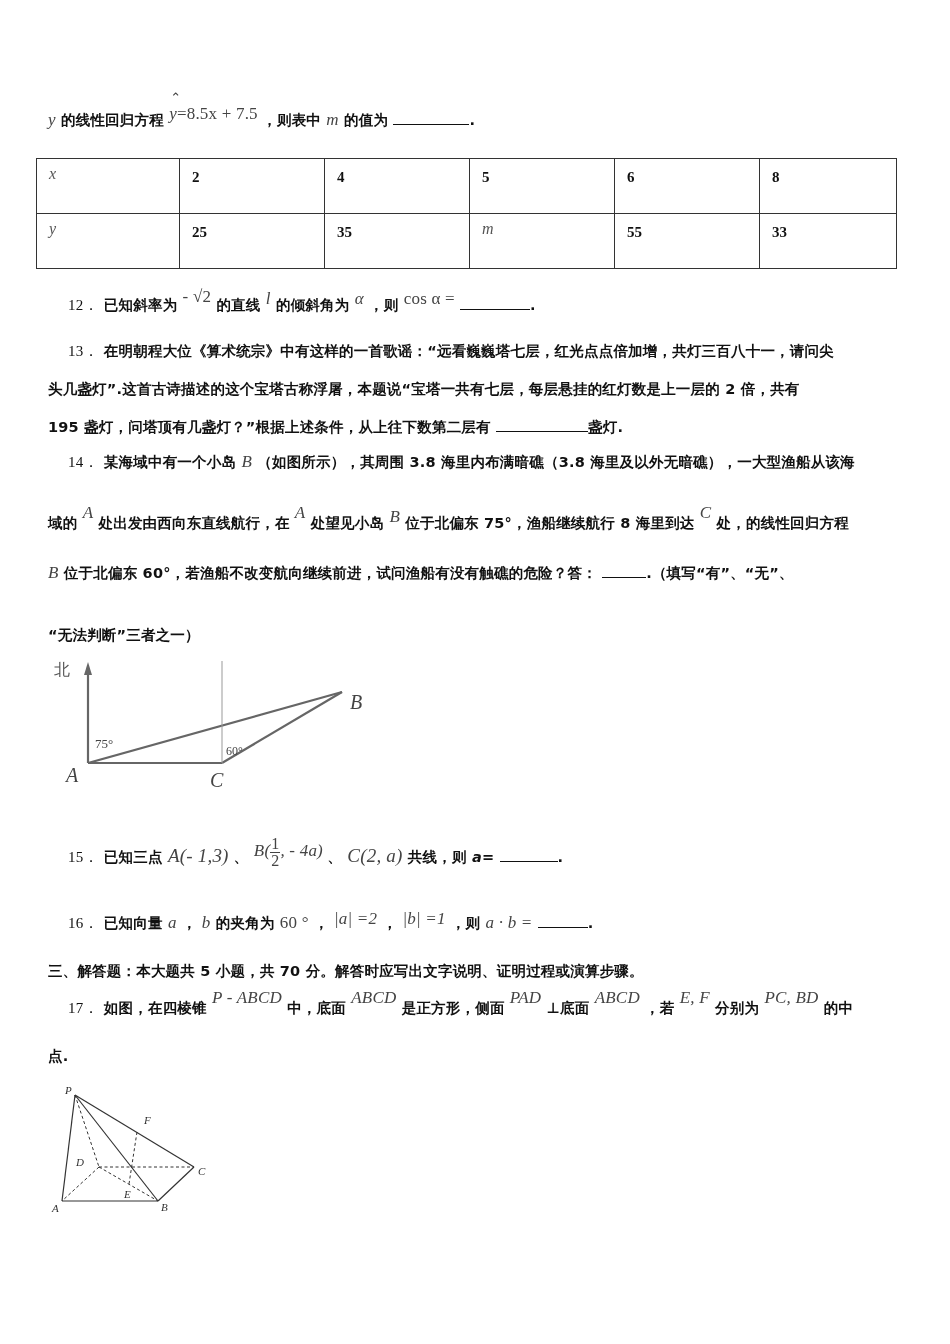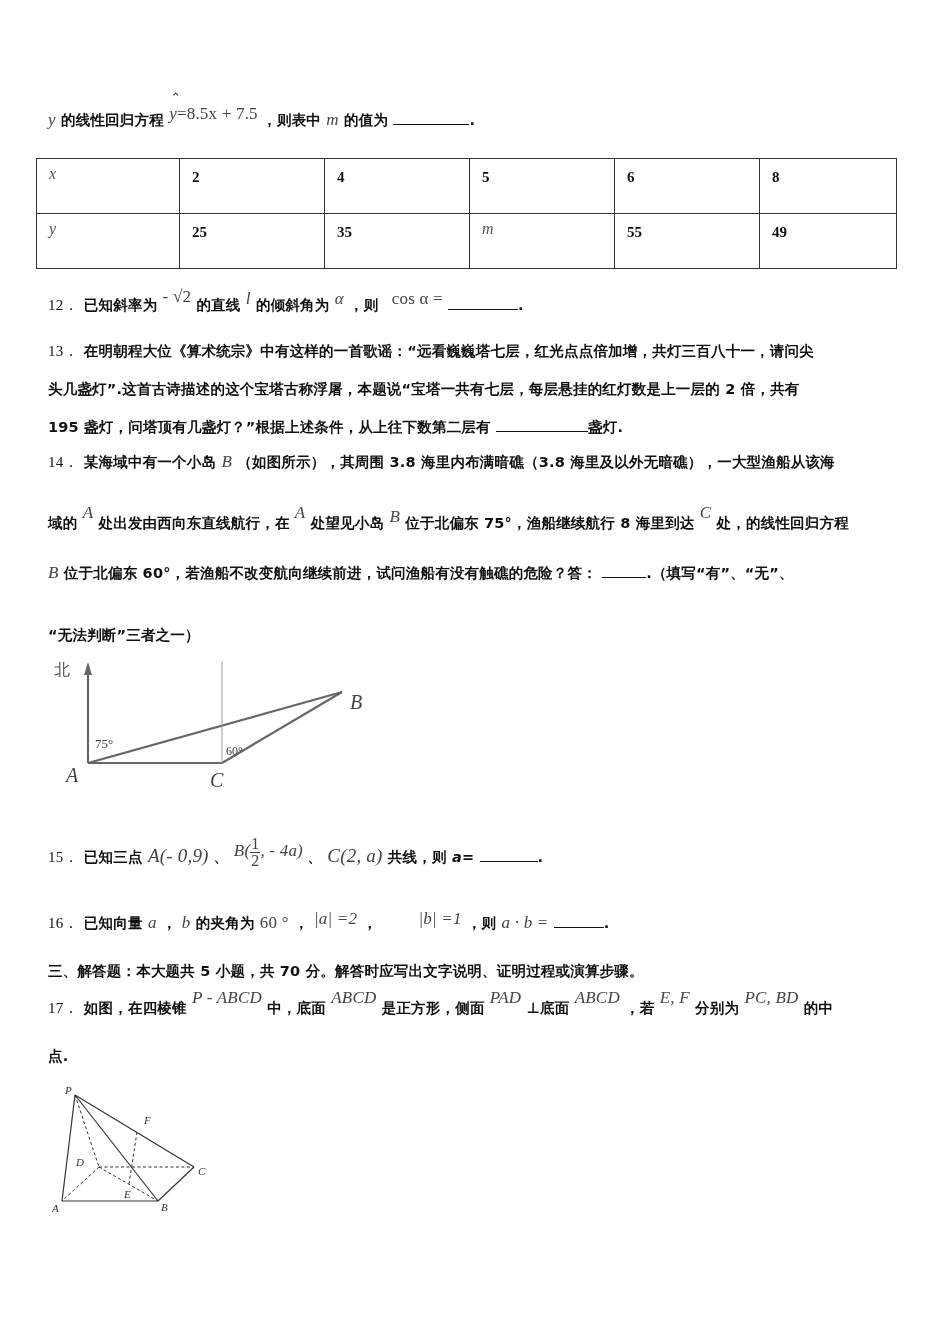--- a/index.html
+++ b/index.html
@@ -2,21 +2,21 @@
 <html><head>
 <meta charset="utf-8">
 <style>
   html, body { margin: 0; padding: 0; background: #ffffff; }
   body {
     width: 950px; height: 1344px; position: relative; overflow: hidden;
     font-family: "DejaVu Sans", sans-serif; color: #111; font-size: 14.5px;
   }
   .abs { position: absolute; }
   .line { position: absolute; left: 48px; white-space: nowrap; font-weight: bold; letter-spacing: 0.2px; }
-  .num { font-family: "Liberation Serif", serif; font-weight: normal; font-size: 15px; }
+  .num { font-family: "Liberation Serif", serif; font-weight: normal; font-size: 15px; margin-left: 20px; }
   .math { font-family: "Liberation Serif", serif; font-style: italic; font-weight: normal; color: #444; font-size: 17px; }
   .mathup { font-family: "Liberation Serif", serif; font-weight: normal; color: #444; font-size: 17px; }
   .sup { position: relative; top: -10px; }
   .blank { display: inline-block; border-bottom: 1.5px solid #111; height: 14px; vertical-align: baseline; }
   table.data { position: absolute; left: 36px; top: 158px; width: 861px; border-collapse: collapse; }
   table.data td { border: 1.5px solid #333; height: 44px; vertical-align: top; padding: 10px 12px 0 12px;
     font-family: "Liberation Serif", serif; font-weight: bold; font-size: 15px; }
   table.data td.var { font-style: italic; font-weight: normal; color: #555; font-size: 16px; padding-top: 6px; }
   .frac { display: inline-flex; flex-direction: column; align-items: center; vertical-align: middle; line-height: 16px; font-size: 16px; }
   .frac .n { border-bottom: 1px solid #444; padding: 0 1px; }
@@ -48,35 +48,35 @@
     <td style="width:120px;">5</td>
     <td style="width:120px;">6</td>
     <td>8</td>
   </tr>
   <tr>
     <td class="var">y</td>
     <td>25</td>
     <td>35</td>
     <td class="var">m</td>
     <td>55</td>
-    <td>49</td>
+    <td>33</td>
   </tr>
 </tbody>
   </table>
 
 <div class="line" style="top:295px;">
   <span class="num">12．</span>
   <span>已知斜率为</span>
   <span class="mathup sup" style="top:-8px;">- √2</span>
   <span>的直线</span>
   <span class="math sup" style="top:-6px;">l</span>
   <span>的倾斜角为</span>
   <span class="math sup" style="top:-6px;">α</span>
   <span>，则</span>
-  <span class="mathup sup" style="top:-6px;margin-left:8px;">cos α =</span>
+  <span class="mathup sup" style="top:-6px;">cos α =</span>
   <span class="blank" style="width:70px;"></span><span>.</span>
 </div>
 
 <div class="line" style="top:342px;">
   <span class="num">13．</span>
   <span>在明朝程大位《算术统宗》中有这样的一首歌谣：“远看巍巍塔七层，红光点点倍加增，共灯三百八十一，请问尖</span>
 </div>
 <div class="line" style="top:380px;text-align:center;">
   <span>头几盏灯”.这首古诗描述的这个宝塔古称浮屠，本题说“宝塔一共有七层，每层悬挂的红灯数是上一层的 2 倍，共有</span>
 </div>
@@ -126,21 +126,21 @@
     <text x="186" y="110" font-size="12" fill="#444" font-family="Liberation Serif, serif">60°</text>
     <text x="26" y="137" font-size="20" font-style="italic" fill="#444" font-family="Liberation Serif, serif">A</text>
     <text x="310" y="64" font-size="20" font-style="italic" fill="#444" font-family="Liberation Serif, serif">B</text>
     <text x="170" y="142" font-size="20" font-style="italic" fill="#444" font-family="Liberation Serif, serif">C</text>
   </svg>
 </div>
 
 <div class="line" style="top:842px;">
   <span class="num">15．</span>
   <span>已知三点</span>
-  <span class="math" style="font-size:19px;">A(- 0,9)</span>
+  <span class="math" style="font-size:19px;">A(- 1,3)</span>
   <span>、</span>
   <span class="math" style="position:relative;top:-6px;">
     <span>B(</span><span class="frac" style="font-style:normal;">
         <span class="n">1</span>
         <span>2</span>
       </span><span>, - 4a)</span>
   </span>
   <span>、</span>
   <span class="math" style="font-size:19px;">C(2, a)</span>
   <span>共线，则</span>
@@ -152,21 +152,21 @@
   <span class="num">16．</span>
   <span>已知向量</span>
   <span class="math">a</span>
   <span>，</span>
   <span class="math">b</span>
   <span>的夹角为</span>
   <span class="mathup">60 °</span>
   <span>，</span>
   <span class="math sup" style="top:-4px;">|a| =2</span>
   <span>，</span>
-  <span class="math sup" style="top:-4px;margin-left:36px;">|b| =1</span>
+  <span class="math sup" style="top:-4px;">|b| =1</span>
   <span>，则</span>
   <span class="math">a · b =</span>
   <span class="blank" style="width:50px;"></span><span>.</span>
 </div>
 
 <div class="line" style="top:962px;">
   <span>三、解答题：本大题共 5 小题，共 70 分。解答时应写出文字说明、证明过程或演算步骤。</span>
 </div>
 
 <div class="line" style="top:998px;">

